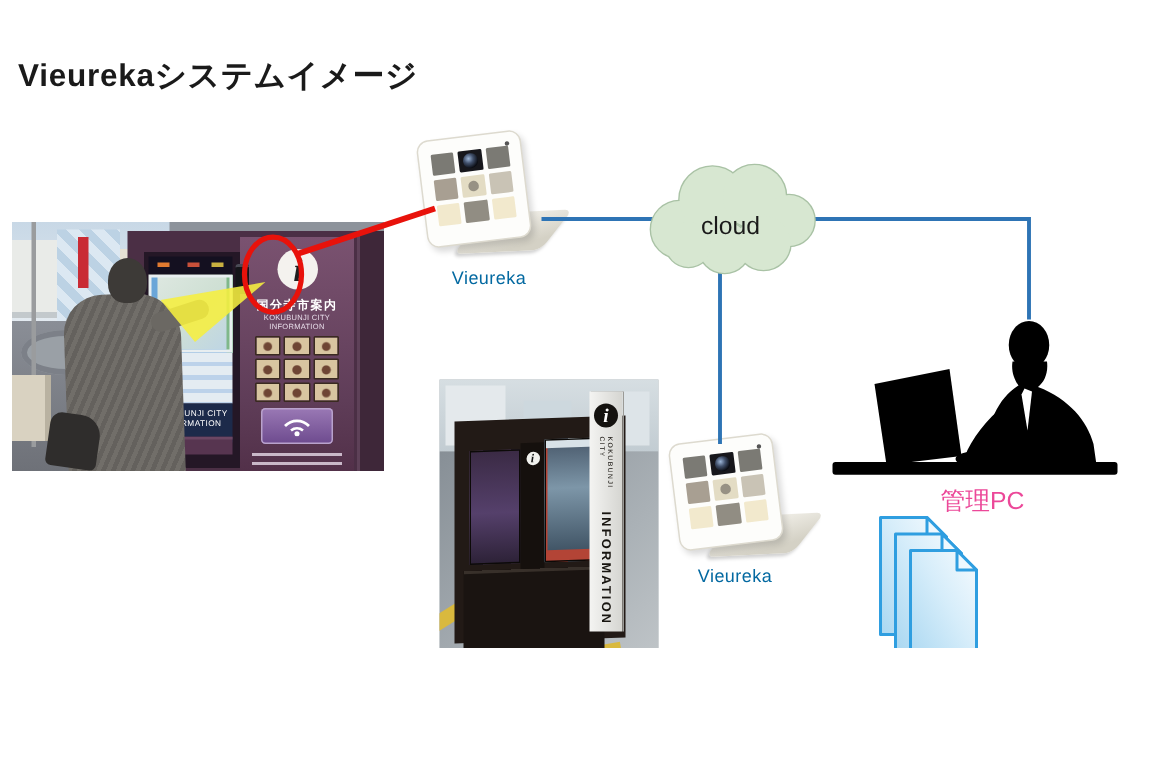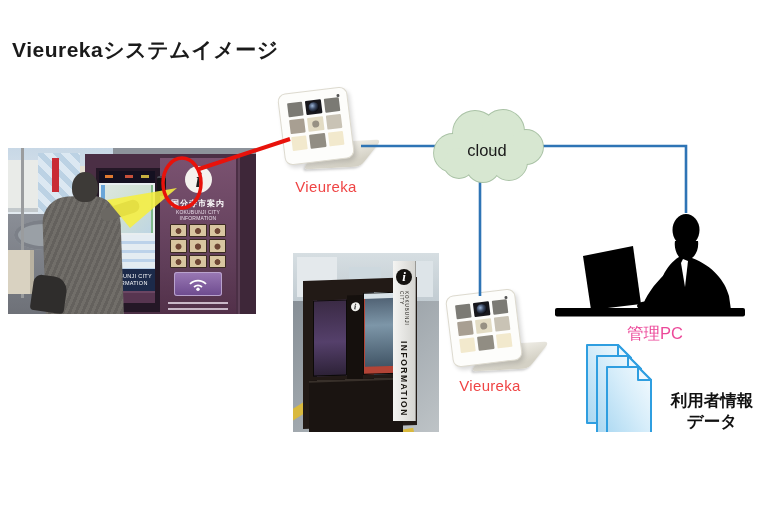--- a/index.html
+++ b/index.html
@@ -6,21 +6,21 @@
   .canvas {
     position:relative; width:772px; height:432px; background:#ffffff;
     overflow:hidden; font-family:"Liberation Sans", sans-serif; color:#1a1a1a;
   }
   .abs { position:absolute; }
 
   
   .page-title { left:12px; top:36px; font-size:21px; font-weight:bold; letter-spacing:.5px; color:#1a1a1a; }
 
   
-  .vlabel { font-size:15px; color:#ef4444; text-align:center; letter-spacing:.3px; }
+  .vlabel { font-size:12px; color:#0369a1; text-align:center; letter-spacing:.3px; }
   .node-label { font-size:16.5px; color:#ec4899; text-align:center; }
   .data-label { font-size:16.5px; font-weight:bold; color:#111; text-align:center; line-height:21px; }
 
   
   .overlay { left:0; top:0; width:772px; height:520px; z-index:10; pointer-events:none; }
 
   
   .vdevice { width:94px; height:94px; z-index:3; }
   .vdevice .stand {
     position:absolute; right:2px; bottom:12px; width:56px; height:27px;
@@ -307,24 +307,20 @@
       <g>
         <path d="M12,13 h31 l13,13 v65 h-44 z" fill="url(#docgrad)"></path>
         <path d="M43,13 v13 h13 z" fill="#eef8fe"></path>
       </g>
       <g>
         <path d="M22,24 h31 l13,13 v65 h-44 z" fill="url(#docgrad)"></path>
         <path d="M53,24 v13 h13 z" fill="#eef8fe"></path>
       </g>
     </g>
   </svg>
-  <div class="abs data-label" style="left:656px; top:390px; width:112px;">
-    <div>利用者情報</div>
-    <div>データ</div>
-  </div>
 
   <svg class="abs overlay" viewBox="0 0 772 520">
     <line x1="199" y1="169" x2="290" y2="139" stroke-width="4" stroke="#e8120b"></line>
     <ellipse cx="182" cy="183" rx="19" ry="25" fill="none" stroke-width="3.5" stroke="#e8120b"></ellipse>
     <line x1="361" y1="146" x2="436" y2="146" stroke-width="2.6" stroke="#2e74b5"></line>
     <polyline points="542,146 686,146 686,213" fill="none" stroke-width="2.6" stroke="#2e74b5"></polyline>
     <line x1="480" y1="180" x2="480" y2="296" stroke-width="2.6" stroke="#2e74b5"></line>
     <g transform="translate(425,105)">
       <g stroke-width="1.8" fill="#d7e7d1" stroke="#a9c2a5">
         <g id="cloud-bumps">

